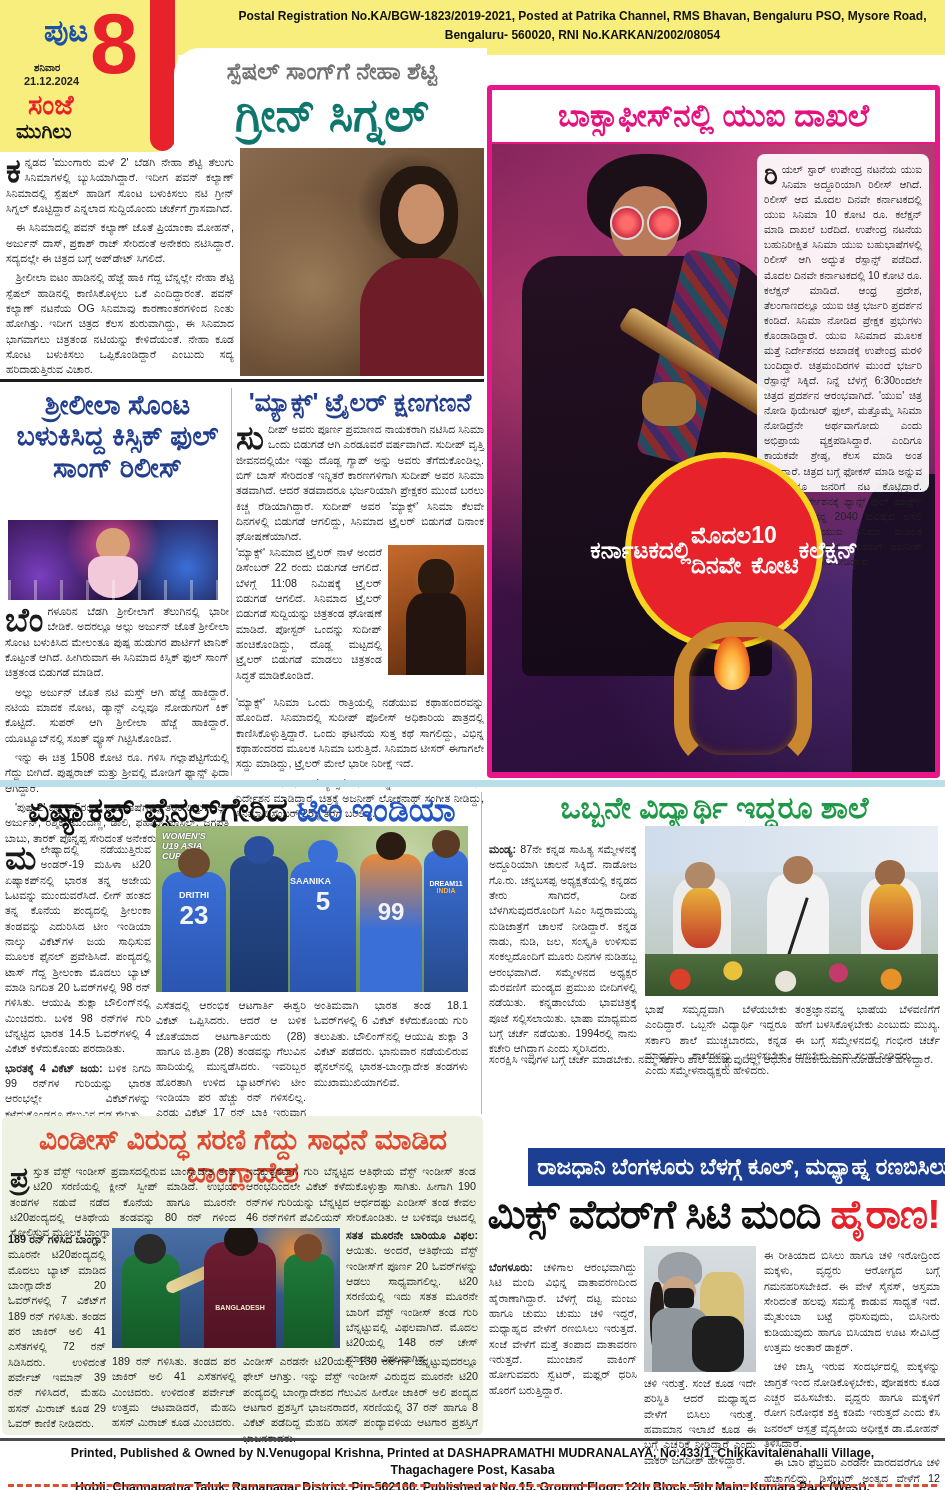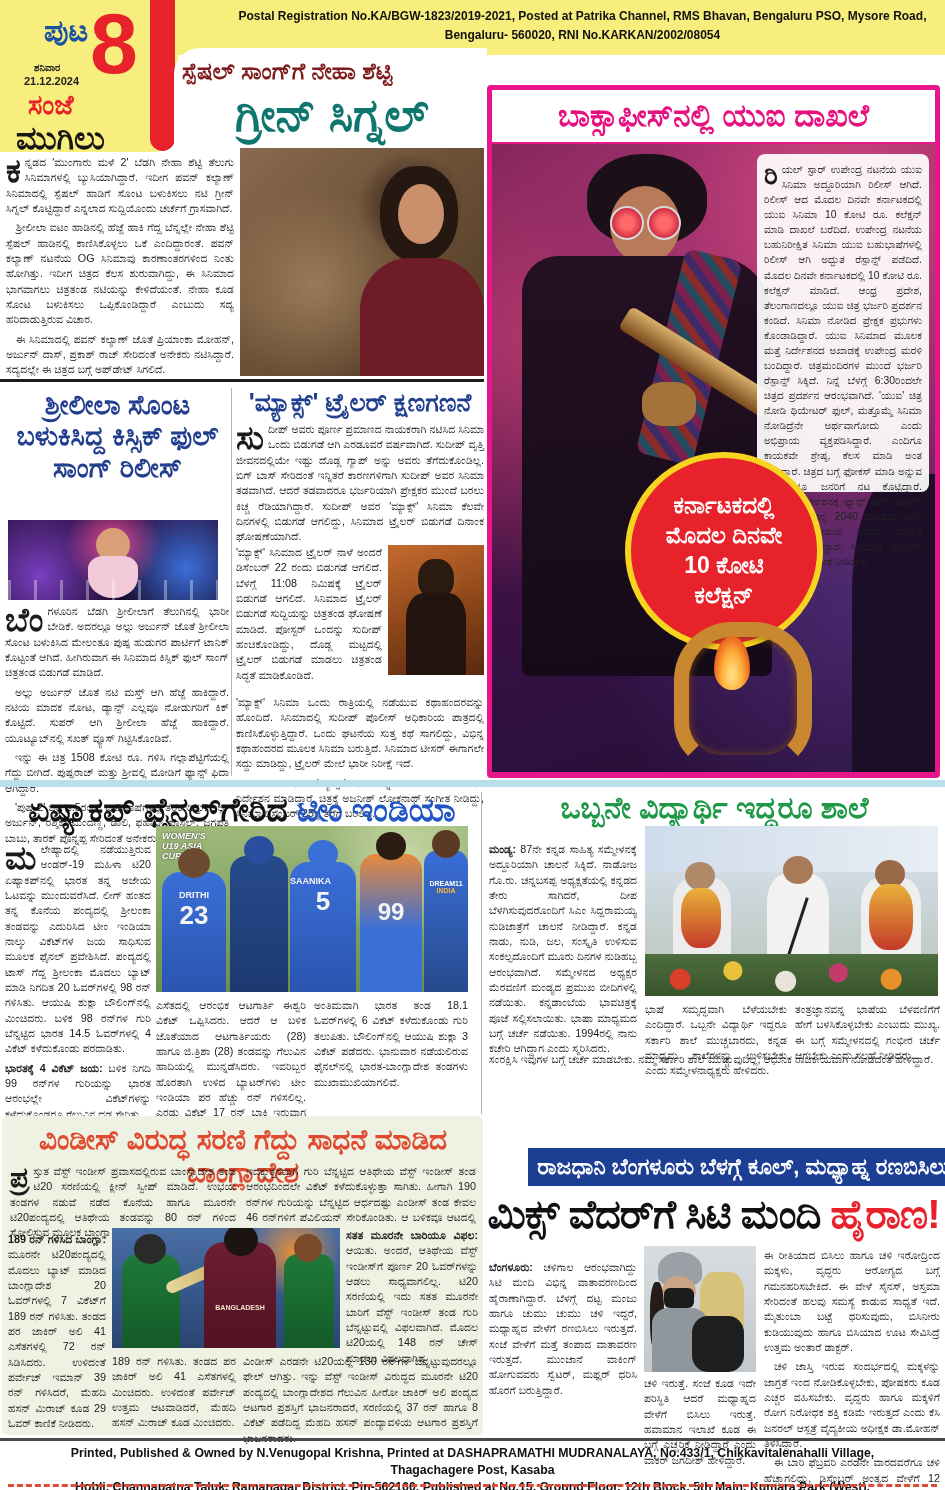--- a/index.html
+++ b/index.html
@@ -13,33 +13,33 @@
   .rule-v{width:1px;background:#b5b5b5;}
   .photo{overflow:hidden;position:absolute;}
   .blob{position:absolute;border-radius:50%;}
   
   .mast-yellow{background:#f8ee7d;}
   .red-stripe{background:#e8222b;border-radius:0 0 14px 14px;}
   
   .hl-navy{color:#223e8e;font-weight:bold;text-align:center;line-height:1.16;}
   .hl-green{color:#1f9948;font-weight:bold;text-align:center;}
   .hl-red{color:#df4a30;font-weight:bold;text-align:center;}
-  .kicker-black{color:#7f1d1d;font-weight:bold;}
+  .kicker-black{color:#737373;font-weight:bold;text-align:center;}
   .green-big{color:#0f766e;font-weight:bold;text-align:center;}
   
   .pink-panel{background:#e9158b;border-radius:4px;}
   .pink-head{background:#ffffff;color:#e6107e;font-weight:bold;text-align:center;}
   .poster{position:absolute;overflow:hidden;
     background:
       radial-gradient(circle at 78% 10%, #d4487f 0%, #9c2f6b 28%, rgba(0,0,0,0) 58%),
       radial-gradient(circle at 12% 30%, #b93a6e 0%, rgba(0,0,0,0) 45%),
       radial-gradient(circle at 85% 70%, #4b2a72 0%, rgba(0,0,0,0) 50%),
       linear-gradient(160deg,#6b1c50 0%,#4a1347 40%,#301040 72%,#241036 100%);}
   .badge-circle{background:#e8222b;border:6px solid #f6d41f;border-radius:50%;
-    display:flex;flex-direction:column;align-items:center;justify-content:center;
+    display:flex;align-items:center;justify-content:center;
     color:#fff;font-weight:bold;font-size:23px;line-height:1.3;text-align:left;}
   .horseshoe{border:15px solid #c9882f;border-bottom-color:transparent;
     border-radius:58px 58px 48px 48px;box-shadow:inset 0 0 8px #7a4a12;}
   .flame{background:radial-gradient(ellipse at 50% 72%, #ffe38a 0%, #ffb03a 40%, #e85a1a 75%, rgba(232,90,26,0) 100%);
     border-radius:50% 50% 50% 50%/62% 62% 38% 38%;}
   .infobox{background:rgba(255,255,255,.93);border-radius:8px;padding:8px 7px;
     font-size:10.4px;line-height:1.45;color:#222;text-align:justify;}
   
   .blue-strip{background:#1c3f93;color:#fff;font-weight:bold;display:flex;align-items:center;justify-content:center;margin-left:20px;}
   .sage-box{background:#edf2e2;border-radius:6px;}
@@ -56,34 +56,34 @@
   <div class="abs mast-yellow" style="left:0;top:0;width:945px;height:55px;"></div>
   <div class="abs mast-yellow" style="left:0;top:0;width:178px;height:152px;border-radius:0 0 24px 0;"></div>
   <div class="abs red-stripe" style="left:150px;top:0;width:25px;height:151px;"></div>
   <div class="abs" style="left:174px;top:48px;width:313px;height:104px;background:#fff;border-radius:26px 0 0 0;"></div>
 
   <div class="abs" style="left:44px;top:14px;font-size:30px;font-weight:bold;color:#1b51a5;">ಪುಟ</div>
   <div class="abs" style="left:90px;top:-6px;font-size:86px;font-weight:bold;color:#e8222b;">8</div>
   <div class="abs" style="left:34px;top:62px;font-size:10px;font-weight:bold;color:#222;">ಶನಿವಾರ</div>
   <div class="abs" style="left:24px;top:75px;font-size:11px;font-weight:bold;color:#222;">21.12.2024</div>
   <div class="abs" style="left:28px;top:90px;font-size:27px;font-weight:bold;color:#e8222b;">ಸಂಜೆ</div>
-  <div class="abs" style="left:16px;top:120px;font-size:32px;font-weight:bold;color:#151515;text-align:center;">ಮುಗಿಲು</div>
+  <div class="abs" style="left:16px;top:120px;font-size:20px;font-weight:bold;color:#151515;text-align:center;">ಮುಗಿಲು</div>
 
   <div class="abs" style="left:225px;top:7px;width:715px;font-size:12px;font-weight:bold;color:#111;text-align:center;line-height:1.55;">
     <span>Postal Registration No.KA/BGW-1823/2019-2021, Posted at Patrika Channel, RMS Bhavan, Bengaluru PSO, Mysore Road,</span><br>
     <span>Bengaluru- 560020, RNI No.KARKAN/2002/08054</span>
   </div>
 
   <div class="abs kicker-black" style="left:182px;top:58px;width:300px;font-size:23px;">ಸ್ಪೆಷಲ್ ಸಾಂಗ್‌ಗೆ ನೇಹಾ ಶೆಟ್ಟಿ</div>
   <div class="abs green-big" style="left:182px;top:88px;width:300px;font-size:46px;">ಗ್ರೀನ್ ಸಿಗ್ನಲ್</div>
 
   <div class="abs body-text" style="left:6px;top:155px;width:228px;height:218px;">
     <p class="noind"><span class="dc">ಕ</span><span>ನ್ನಡದ 'ಮುಂಗಾರು ಮಳೆ 2' ಬೆಡಗಿ ನೇಹಾ ಶೆಟ್ಟಿ ತೆಲುಗು ಸಿನಿಮಾಗಳಲ್ಲಿ ಬ್ಯುಸಿಯಾಗಿದ್ದಾರೆ. ಇದೀಗ ಪವನ್ ಕಲ್ಯಾಣ್ ಸಿನಿಮಾದಲ್ಲಿ ಸ್ಪೆಷಲ್ ಹಾಡಿಗೆ ಸೊಂಟ ಬಳುಕಿಸಲು ನಟಿ ಗ್ರೀನ್ ಸಿಗ್ನಲ್ ಕೊಟ್ಟಿದ್ದಾರೆ ಎನ್ನಲಾದ ಸುದ್ದಿಯೊಂದು ಚರ್ಚೆಗೆ ಗ್ರಾಸವಾಗಿದೆ.</span></p>
+    <p><span>ಈ ಸಿನಿಮಾದಲ್ಲಿ ಪವನ್ ಕಲ್ಯಾಣ್ ಜೊತೆ ಪ್ರಿಯಾಂಕಾ ಮೋಹನ್, ಅರ್ಜುನ್ ದಾಸ್, ಪ್ರಕಾಶ್ ರಾಜ್ ಸೇರಿದಂತೆ ಅನೇಕರು ನಟಿಸಿದ್ದಾರೆ. ಸದ್ಯದಲ್ಲೇ ಈ ಚಿತ್ರದ ಬಗ್ಗೆ ಅಪ್‌ಡೇಟ್ ಸಿಗಲಿದೆ.</span></p>
     <p><span>ಶ್ರೀಲೀಲಾ ಐಟಂ ಹಾಡಿನಲ್ಲಿ ಹೆಜ್ಜೆ ಹಾಕಿ ಗೆದ್ದ ಬೆನ್ನಲ್ಲೇ ನೇಹಾ ಶೆಟ್ಟಿ ಸ್ಪೆಷಲ್ ಹಾಡಿನಲ್ಲಿ ಕಾಣಿಸಿಕೊಳ್ಳಲು ಒಕೆ ಎಂದಿದ್ದಾರಂತೆ. ಪವನ್ ಕಲ್ಯಾಣ್ ನಟನೆಯ OG ಸಿನಿಮಾವು ಕಾರಣಾಂತರಗಳಿಂದ ನಿಂತು ಹೋಗಿತ್ತು. ಇದೀಗ ಚಿತ್ರದ ಕೆಲಸ ಶುರುವಾಗಿದ್ದು, ಈ ಸಿನಿಮಾದ ಭಾಗವಾಗಲು ಚಿತ್ರತಂಡ ನಟಿಯನ್ನು ಕೇಳಿದೆಯಂತೆ. ನೇಹಾ ಕೂಡ ಸೊಂಟ ಬಳುಕಿಸಲು ಒಪ್ಪಿಕೊಂಡಿದ್ದಾರೆ ಎಂಬುದು ಸದ್ಯ ಹರಿದಾಡುತ್ತಿರುವ ವಿಚಾರ.</span></p>
-    <p><span>ಈ ಸಿನಿಮಾದಲ್ಲಿ ಪವನ್ ಕಲ್ಯಾಣ್ ಜೊತೆ ಪ್ರಿಯಾಂಕಾ ಮೋಹನ್, ಅರ್ಜುನ್ ದಾಸ್, ಪ್ರಕಾಶ್ ರಾಜ್ ಸೇರಿದಂತೆ ಅನೇಕರು ನಟಿಸಿದ್ದಾರೆ. ಸದ್ಯದಲ್ಲೇ ಈ ಚಿತ್ರದ ಬಗ್ಗೆ ಅಪ್‌ಡೇಟ್ ಸಿಗಲಿದೆ.</span></p>
   </div>
   <div class="photo" style="left:240px;top:148px;width:244px;height:228px;background:
       radial-gradient(circle at 70% 25%, #2a1d16 0%, rgba(0,0,0,0) 22%),
       radial-gradient(circle at 30% 60%, #9a7a58 0%, rgba(0,0,0,0) 45%),
       linear-gradient(135deg,#8a6a4e 0%,#6e5238 45%,#503a26 100%);">
     <div class="blob" style="left:140px;top:18px;width:78px;height:96px;background:#241811;border-radius:46%;"></div>
     <div class="blob" style="left:158px;top:36px;width:46px;height:60px;background:#c9906b;"></div>
     <div class="blob" style="left:120px;top:110px;width:124px;height:130px;background:#6e1d28;border-radius:40% 40% 10% 10%;"></div>
   </div>
 

